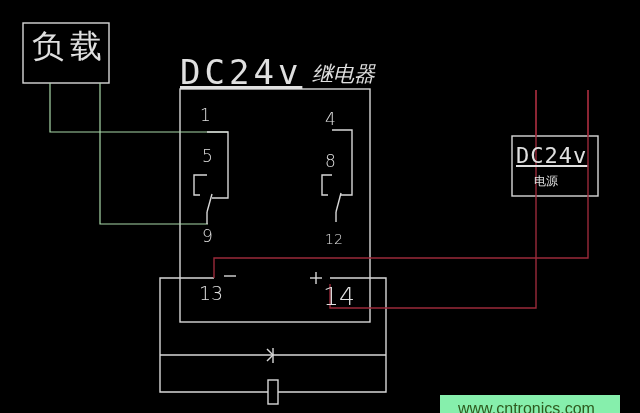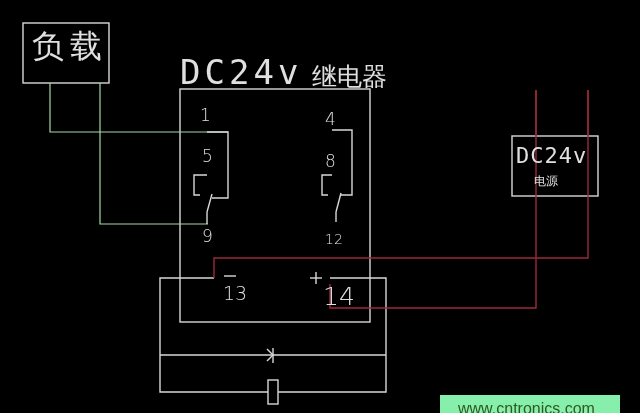--- a/index.html
+++ b/index.html
@@ -2,21 +2,21 @@
 <html><head>
 <meta charset="utf-8">
 <style>
   html, body { margin: 0; padding: 0; background: #000; }
   body { width: 640px; height: 413px; overflow: hidden; position: relative; font-family: "DejaVu Sans", sans-serif; }
   svg { position: absolute; left: 0; top: 0; }
   .w { stroke: #d8d8d8; stroke-width: 1.4; fill: none; }
   .g { stroke: #a8d8a8; stroke-width: 1.2; fill: none; }
   .r { stroke: #9a2a3a; stroke-width: 1.4; fill: none; }
   .lbl { position: absolute; color: #e0e0e0; font-family: "DejaVu Sans", sans-serif; font-weight: 200; white-space: nowrap; line-height: 1; }
-  .title { font-family: "DejaVu Sans Mono", monospace; }
+  .title { font-family: "DejaVu Sans Mono", monospace; text-decoration: underline; }
   .cn { font-weight: 400; }
   .wm { position: absolute; left: 440px; top: 395px; width: 180px; height: 46px; background: #86efac; }
   .wm span { position: absolute; left: 18px; top: 5px; font-size: 16px; color: #2e5a1e; font-family: "Liberation Sans", sans-serif; }
 </style>
 </head>
 <body>
 
 <svg width="640" height="413" viewBox="0 0 640 413">
 
   <rect class="w" x="23" y="23" width="86" height="60"></rect>
@@ -56,29 +56,29 @@
   <polyline class="r" points="214,278 214,258 588,258 588,90"></polyline>
   <polyline class="r" points="330,284 330,308 536,308 536,90"></polyline>
   <line class="r" x1="536" y1="90" x2="536" y2="136"></line>
   <line class="r" x1="588" y1="90" x2="588" y2="136"></line>
   <line class="w" x1="180" y1="250" x2="370" y2="250" stroke-opacity="0"></line>
 </svg>
 
 <div class="lbl cn" style="left:32px;top:30px;font-size:32px;letter-spacing:6px;">负载</div>
 
 <div class="lbl title" style="left:180px;top:55px;font-size:34px;letter-spacing:4px;">DC24v</div>
-<div class="lbl cn" style="left:312px;top:64px;font-size:25px;">继电器</div>
+<div class="lbl cn" style="left:312px;top:64px;font-size:21px;font-style:italic;">继电器</div>
 
 <div class="lbl" style="left:200px;top:107px;font-size:17px;">1</div>
 <div class="lbl" style="left:325px;top:111px;font-size:17px;">4</div>
 <div class="lbl" style="left:202px;top:148px;font-size:17px;">5</div>
 <div class="lbl" style="left:325px;top:153px;font-size:17px;">8</div>
 <div class="lbl" style="left:202px;top:228px;font-size:17px;">9</div>
 <div class="lbl" style="left:325px;top:232px;font-size:14px;">12</div>
-<div class="lbl" style="left:199px;top:284px;font-size:19px;margin-left:24px;">13</div>
+<div class="lbl" style="left:199px;top:284px;font-size:19px;">13</div>
 <div class="lbl" style="left:323px;top:284px;font-size:25px;">14</div>
 
 <div class="lbl title" style="left:516px;top:145px;font-size:22px;letter-spacing:1px;">DC24v</div>
 <div class="lbl cn" style="left:534px;top:175px;font-size:12px;text-align:center;">电源</div>
 
 <div class="wm">
   <span>www.cntronics.com</span>
 </div>
 
 </body></html>

